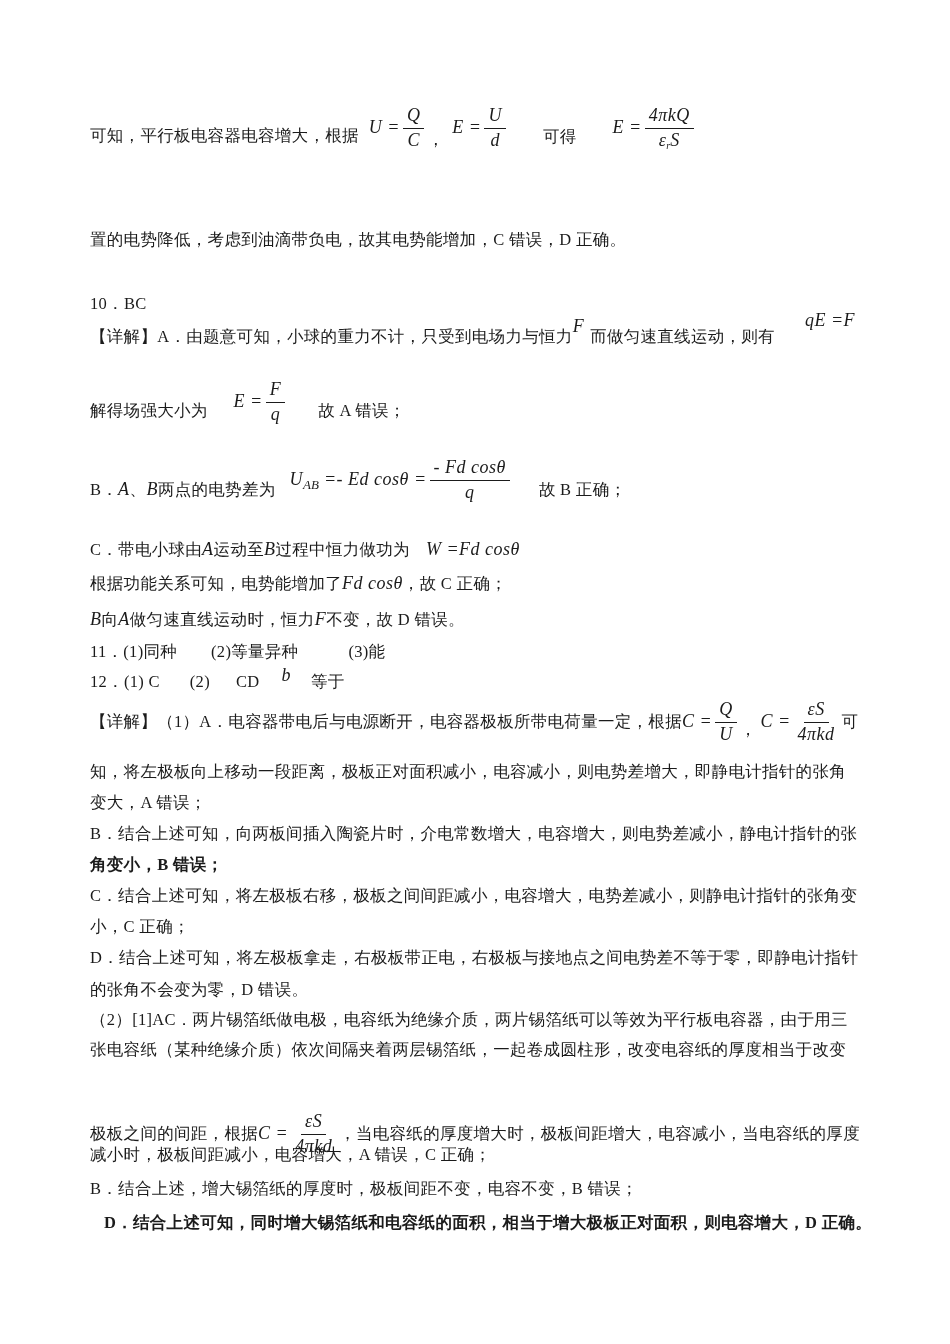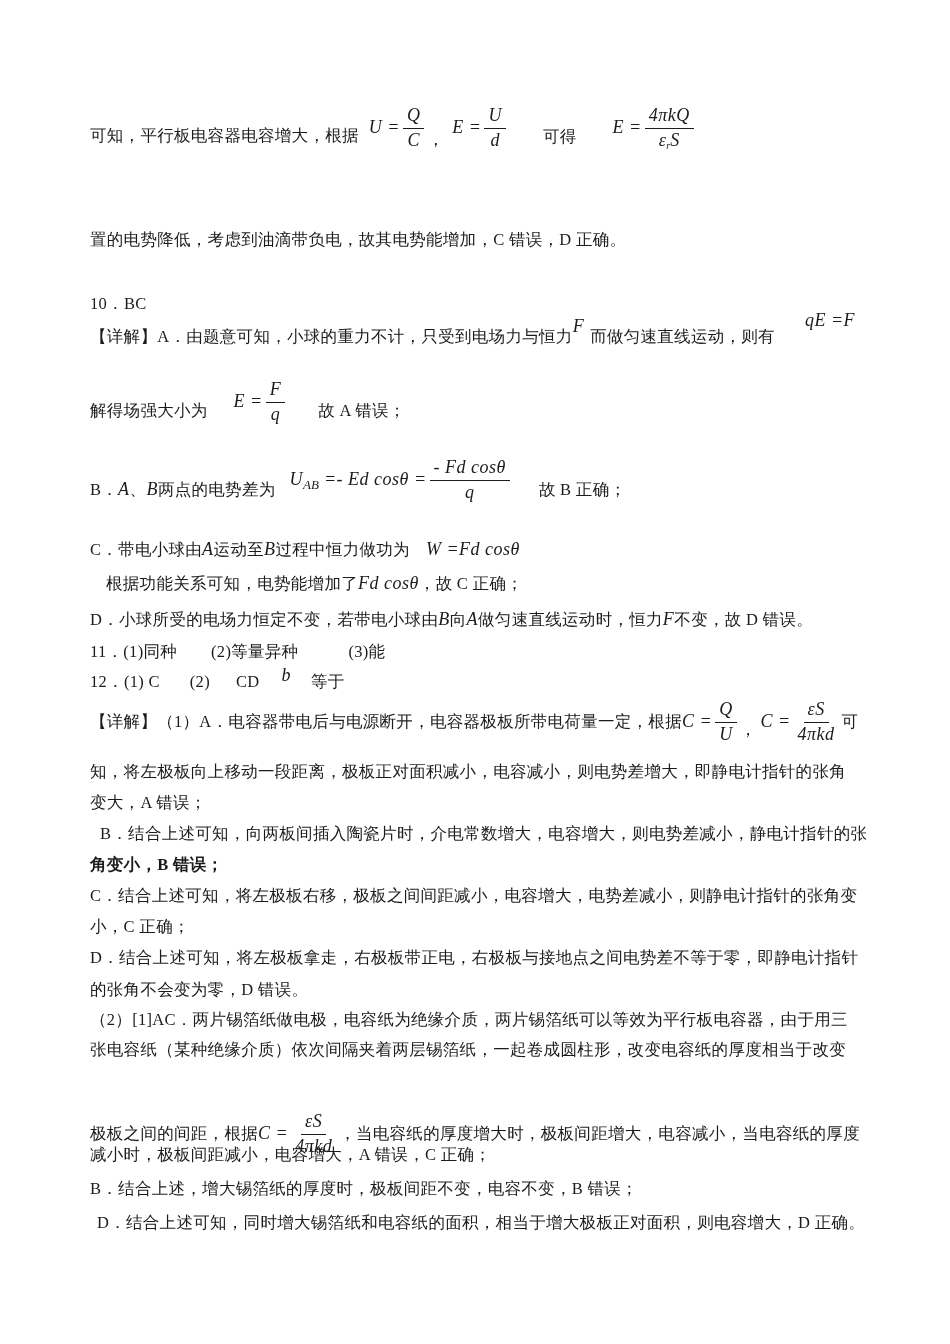--- a/index.html
+++ b/index.html
@@ -67,32 +67,32 @@
 <body>
 
 <div id="page">
     <div class="line" style="top: 96px; left: 90px; height: 64px;"><span class="t" style="position: relative; top: 8px;">可知，平行板电容器电容增大，根据</span><span class="sp" style="width: 10px;"></span><span class="m">U =</span><span class="frac"><span class="num"><span class="m">Q</span></span><span class="den"><span class="m">C</span></span></span><span class="t" style="position: relative; top: 12px;">，</span><span class="sp" style="width: 8px;"></span><span class="m">E =</span><span class="frac"><span class="num"><span class="m">U</span></span><span class="den"><span class="m">d</span></span></span><span class="sp" style="width: 34px;"></span><span class="t" style="position: relative; top: 9px;">可得</span><span class="sp" style="width: 36px;"></span><span class="m">E =</span><span class="frac"><span class="num"><span class="m">4πkQ</span></span><span class="den"><span class="m">ε</span><span class="ms">r</span><span class="m">S</span></span></span></div>
     <div class="line" style="top: 228px; left: 90px; justify-content: flex-end;"><span class="t">置的电势降低，考虑到油滴带负电，故其电势能增加，C 错误，D 正确。</span></div>
     <div class="line" style="top: 292px; left: 90px;"><span class="t">10．BC</span></div>
     <div class="line" style="top: 322px; left: 90px; height: 30px;"><span class="t">【详解】A．由题意可知，小球的重力不计，只受到电场力与恒力</span><span class="m" style="position: relative; top: -10px;">F</span><span class="sp" style="width: 6px;"></span><span class="t">而做匀速直线运动，则有</span><span class="sp" style="width: 30px;"></span><span class="m" style="position: relative; top: -16px;">qE =F</span></div>
     <div class="line" style="top: 376px; left: 90px; height: 52px;"><span class="t" style="position: relative; top: 9px;">解得场强大小为</span><span class="sp" style="width: 26px;"></span><span class="m">E =</span><span class="frac"><span class="num"><span class="m">F</span></span><span class="den"><span class="m">q</span></span></span><span class="sp" style="width: 30px;"></span><span class="t" style="position: relative; top: 9px;">故 A 错误；</span></div>
     <div class="line" style="top: 452px; left: 90px; height: 56px;"><span class="t" style="position: relative; top: 10px;">B．</span><span class="m" style="position: relative; top: 10px;">A</span><span class="t" style="position: relative; top: 10px;">、</span><span class="m" style="position: relative; top: 10px;">B</span><span class="t" style="position: relative; top: 10px;">两点的电势差为</span><span class="sp" style="width: 14px;"></span><span class="m">U</span><span class="ms">AB</span><span class="m"> =- Ed cosθ =</span><span class="frac"><span class="num"><span class="m">- Fd cosθ</span></span><span class="den"><span class="m">q</span></span></span><span class="sp" style="width: 26px;"></span><span class="t" style="position: relative; top: 10px;">故 B 正确；</span></div>
     <div class="line" style="top: 538px; left: 90px;"><span class="t">C．带电小球由</span><span class="m">A</span><span class="t">运动至</span><span class="m">B</span><span class="t">过程中恒力做功为</span><span class="sp" style="width: 16px;"></span><span class="m">W =Fd cosθ</span></div>
-    <div class="line" style="top: 572px; left: 106px;"><span class="t">根据功能关系可知，电势能增加了</span><span class="m">Fd cosθ</span><span class="t">，故 C 正确；</span></div>
-    <div class="line" style="top: 608px; left: 90px;"><span class="t">D．小球所受的电场力恒定不变，若带电小球由</span><span class="m">B</span><span class="t">向</span><span class="m">A</span><span class="t">做匀速直线运动时，恒力</span><span class="m">F</span><span class="t">不变，故 D 错误。</span></div>
+    <div class="line" style="top: 572px; left: 90px;"><span class="t">根据功能关系可知，电势能增加了</span><span class="m">Fd cosθ</span><span class="t">，故 C 正确；</span></div>
+    <div class="line" style="top: 608px; left: 90px;"><span class="m">B</span><span class="t">向</span><span class="m">A</span><span class="t">做匀速直线运动时，恒力</span><span class="m">F</span><span class="t">不变，故 D 错误。</span></div>
     <div class="line" style="top: 640px; left: 90px;"><span class="t">11．(1)同种</span><span class="sp" style="width: 34px;"></span><span class="t">(2)等量异种</span><span class="sp" style="width: 50px;"></span><span class="t">(3)能</span></div>
     <div class="line" style="top: 670px; left: 90px;"><span class="t">12．(1) C</span><span class="sp" style="width: 30px;"></span><span class="t">(2)</span><span class="sp" style="width: 26px;"></span><span class="t">CD</span><span class="sp" style="width: 22px;"></span><span class="m" style="position: relative; top: -6px;">b</span><span class="sp" style="width: 20px;"></span><span class="t">等于</span></div>
     <div class="line" style="top: 694px; left: 90px; height: 56px;"><span class="t">【详解】（1）A．电容器带电后与电源断开，电容器极板所带电荷量一定，根据</span><span class="m">C =</span><span class="frac"><span class="num"><span class="m">Q</span></span><span class="den"><span class="m">U</span></span></span><span class="t" style="position: relative; top: 8px;">，</span><span class="sp" style="width: 4px;"></span><span class="m">C =</span><span class="frac"><span class="num"><span class="m">εS</span></span><span class="den"><span class="m">4πkd</span></span></span><span class="t">可</span></div>
     <div class="line" style="top: 760px; left: 90px;"><span class="t">知，将左极板向上移动一段距离，极板正对面积减小，电容减小，则电势差增大，即静电计指针的张角</span></div>
     <div class="line" style="top: 791px; left: 90px;"><span class="t">变大，A 错误；</span></div>
-    <div class="line" style="top: 822px; left: 100px;"><span class="t">B．结合上述可知，向两板间插入陶瓷片时，介电常数增大，电容增大，则电势差减小，静电计指针的张</span></div>
+    <div class="line" style="top: 822px; left: 90px;"><span class="t">B．结合上述可知，向两板间插入陶瓷片时，介电常数增大，电容增大，则电势差减小，静电计指针的张</span></div>
     <div class="line" style="top: 853px; left: 90px; font-weight: bold;"><span class="t">角变小，B 错误；</span></div>
     <div class="line" style="top: 884px; left: 90px;"><span class="t">C．结合上述可知，将左极板右移，极板之间间距减小，电容增大，电势差减小，则静电计指针的张角变</span></div>
     <div class="line" style="top: 915px; left: 90px;"><span class="t">小，C 正确；</span></div>
     <div class="line" style="top: 946px; left: 90px;"><span class="t">D．结合上述可知，将左极板拿走，右极板带正电，右极板与接地点之间电势差不等于零，即静电计指针</span></div>
     <div class="line" style="top: 978px; left: 90px;"><span class="t">的张角不会变为零，D 错误。</span></div>
     <div class="line" style="top: 1006px; left: 90px; align-items: flex-end;"><span class="t">（2）[1]AC．两片锡箔纸做电极，电容纸为绝缘介质，两片锡箔纸可以等效为平行板电容器，由于用三</span></div>
     <div class="line" style="top: 1038px; left: 90px;"><span class="t">张电容纸（某种绝缘介质）依次间隔夹着两层锡箔纸，一起卷成圆柱形，改变电容纸的厚度相当于改变</span></div>
     <div class="line" style="top: 1076px; left: 90px; height: 56px; margin-top: 30px;"><span class="t">极板之间的间距，根据</span><span class="m">C =</span><span class="frac"><span class="num"><span class="m">εS</span></span><span class="den"><span class="m">4πkd</span></span></span><span class="t">，当电容纸的厚度增大时，极板间距增大，电容减小，当电容纸的厚度</span></div>
     <div class="line" style="top: 1143px; left: 90px;"><span class="t">减小时，极板间距减小，电容增大，A 错误，C 正确；</span></div>
     <div class="line" style="top: 1177px; left: 90px;"><span class="t">B．结合上述，增大锡箔纸的厚度时，极板间距不变，电容不变，B 错误；</span></div>
-    <div class="line" style="top: 1211px; left: 97px;"><span class="t">D．结合上述可知，同时增大锡箔纸和电容纸的面积，相当于增大极板正对面积，则电容增大，D 正确。</span></div>
+    <div class="line" style="top: 1211px; left: 104px; font-weight: bold;"><span class="t">D．结合上述可知，同时增大锡箔纸和电容纸的面积，相当于增大极板正对面积，则电容增大，D 正确。</span></div>
   </div>
 
 </body></html>

